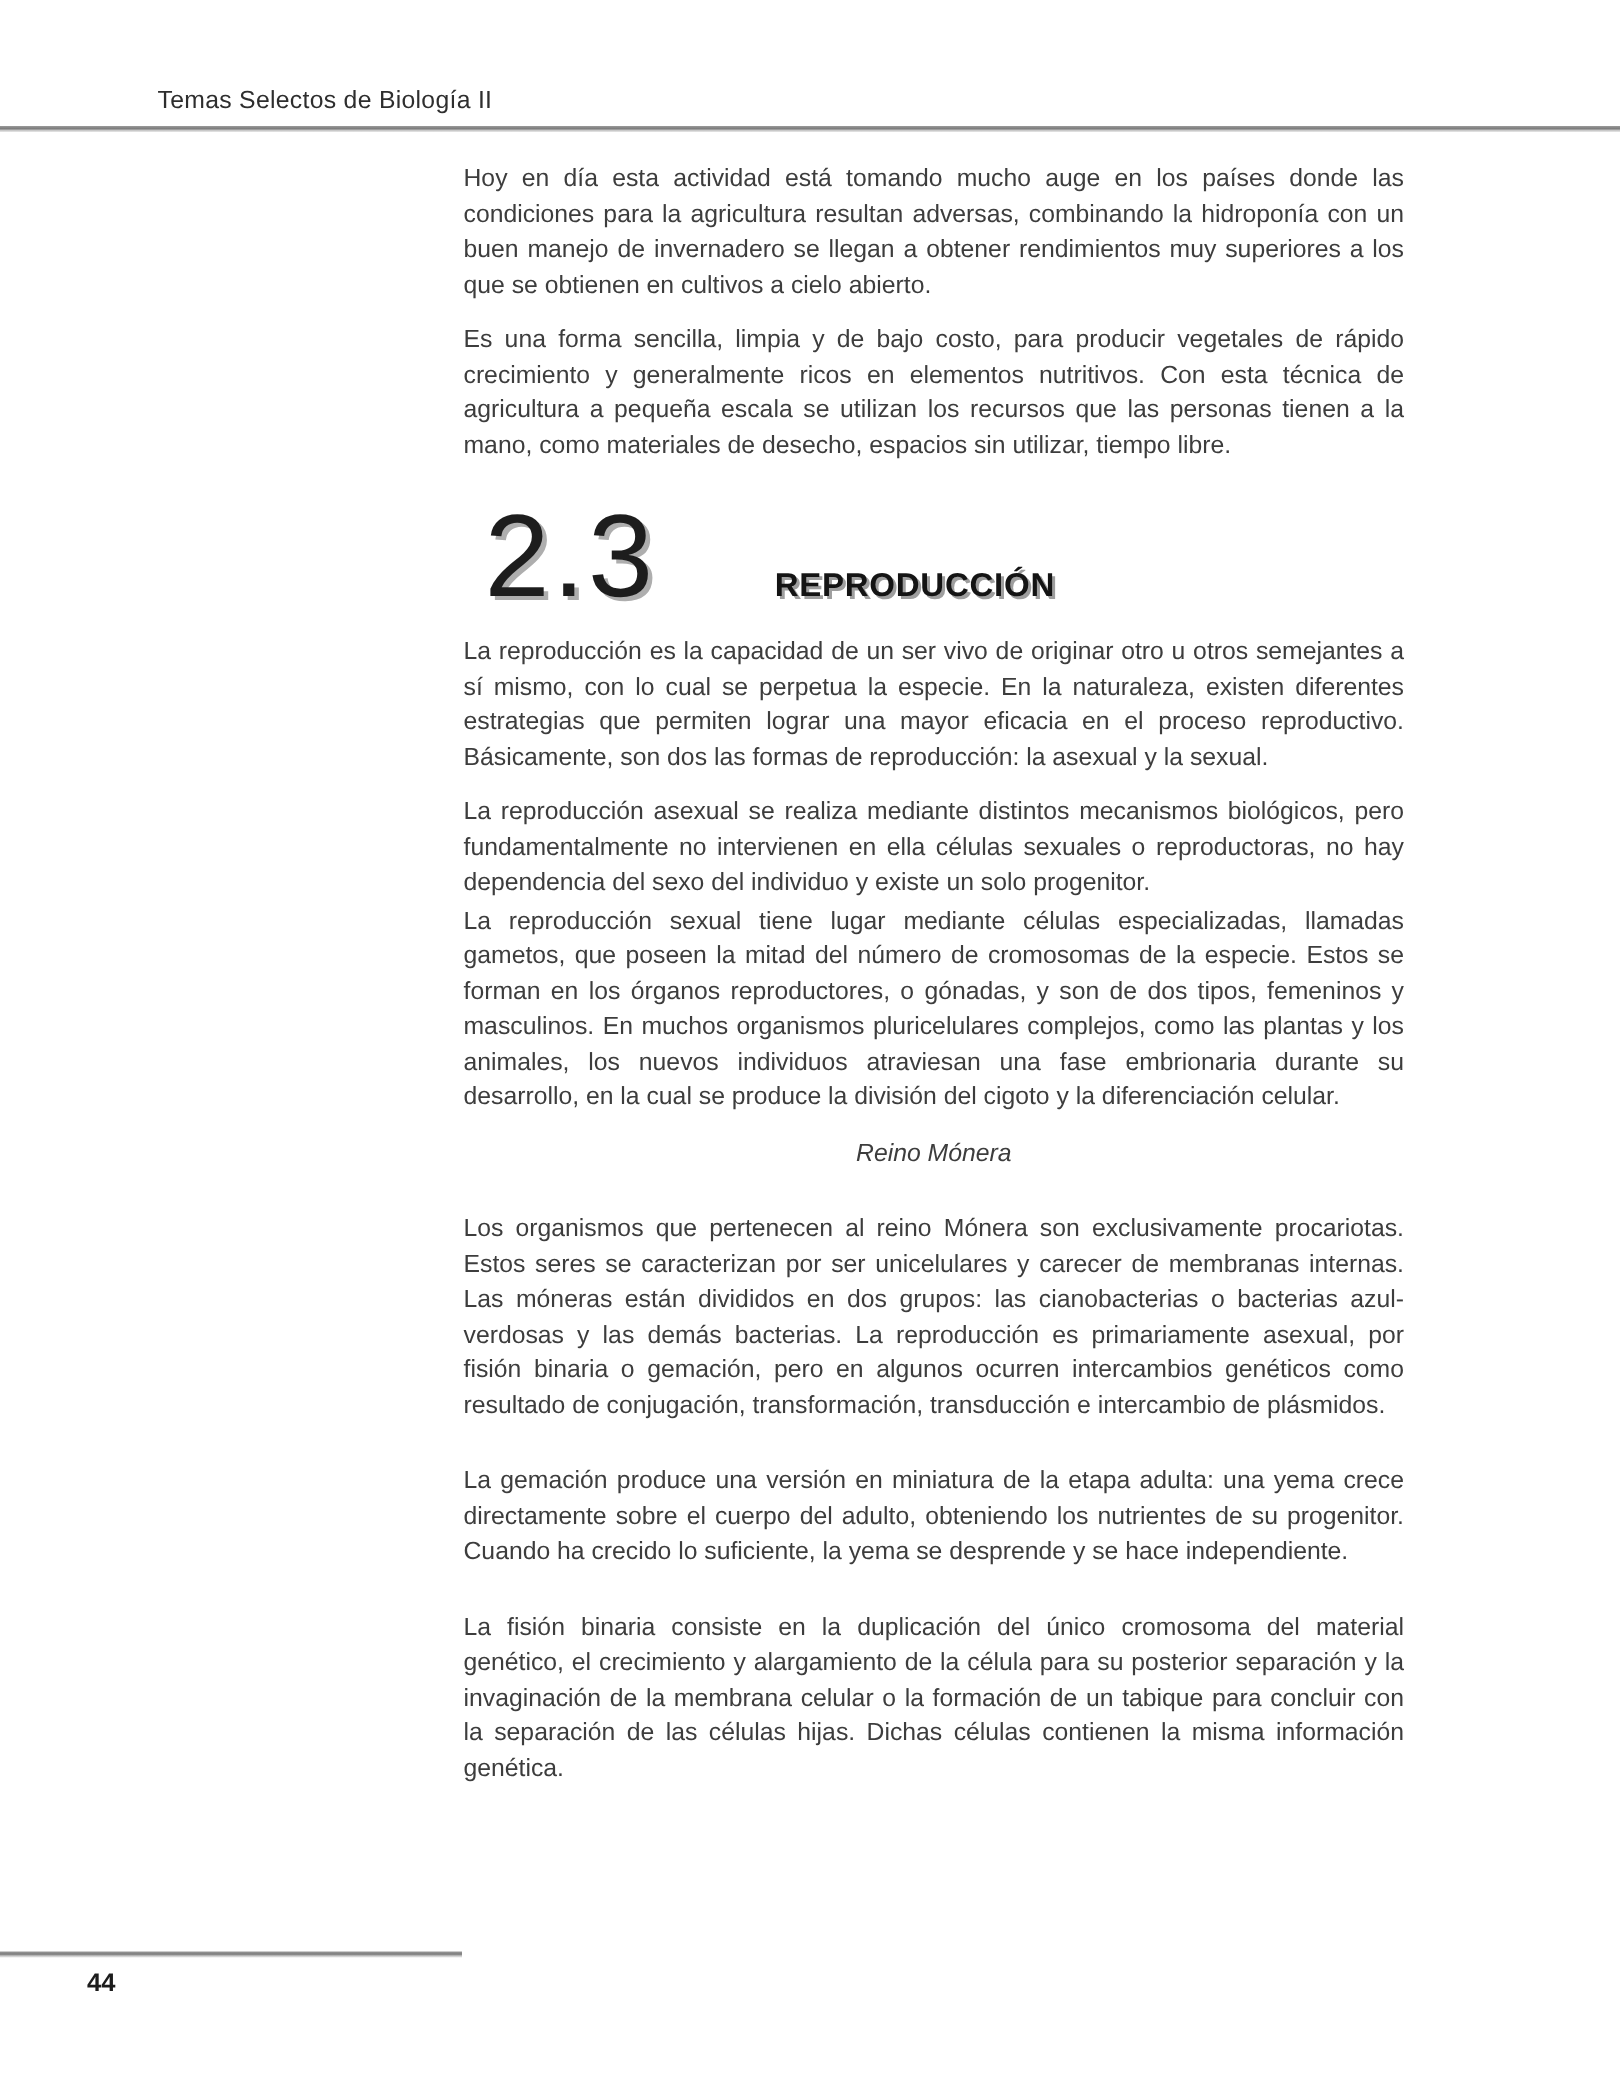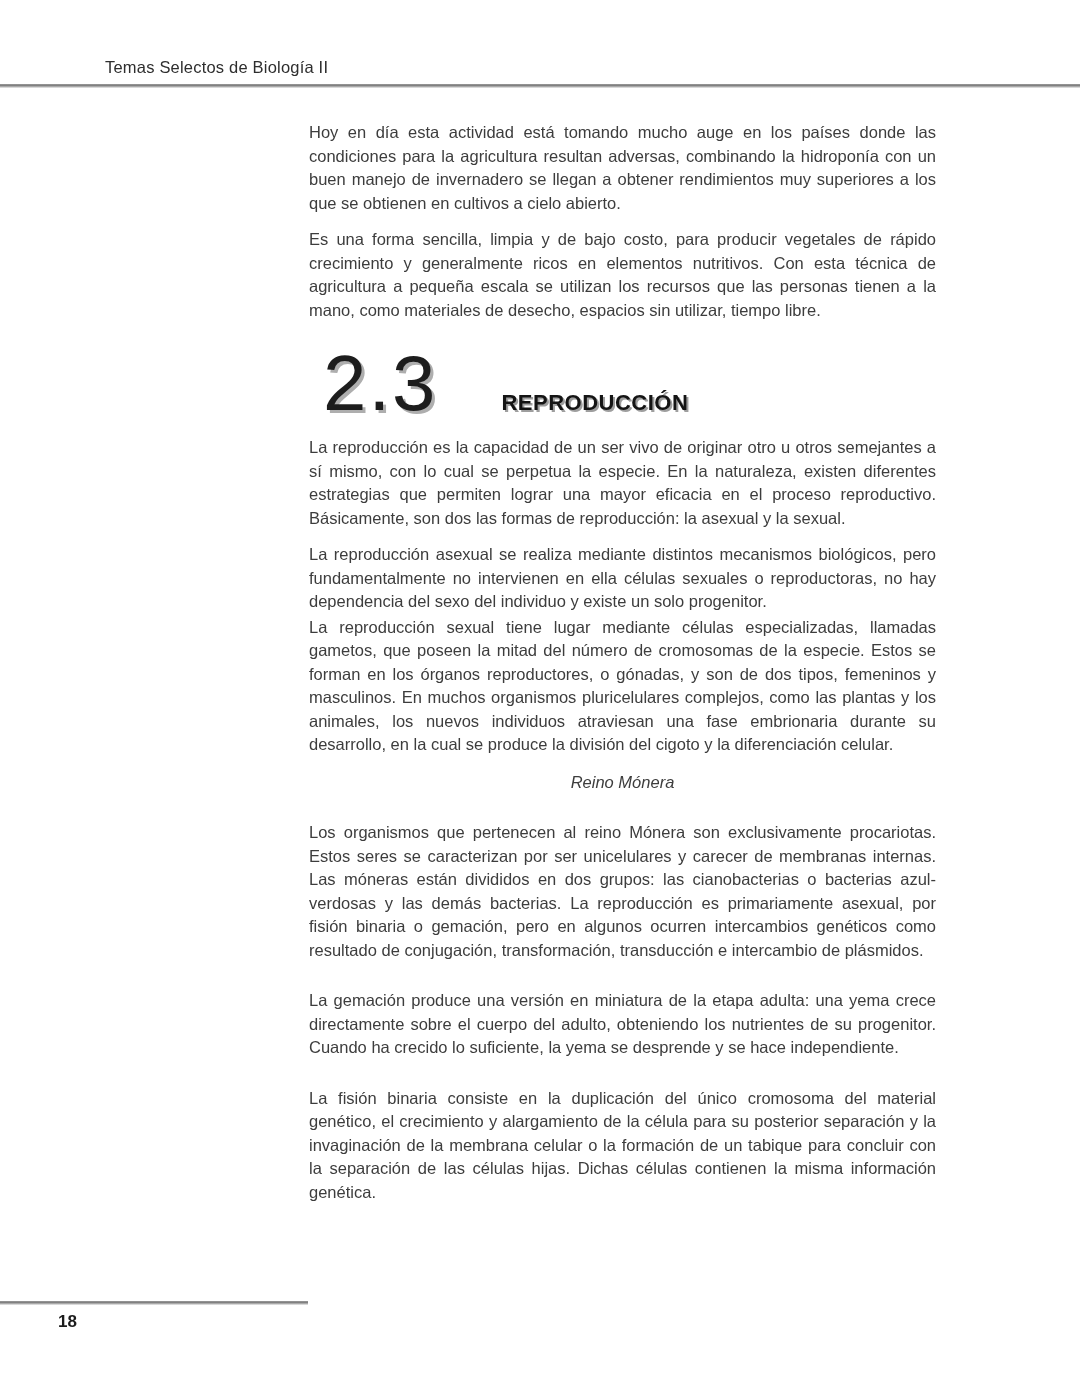--- a/index.html
+++ b/index.html
@@ -32,39 +32,39 @@
     top: 84px;
     width: 1080px;
     height: 4px;
     background: linear-gradient(to bottom, #9a9a9a 0%, #7c7c7c 45%, #c9c9c9 75%, #e8e8e8 100%);
   }
 
   
   .content {
     position: absolute;
     left: 309px;
-    top: 121px;
+    top: 108px;
     width: 627px;
     font-size: 16.5px;
     line-height: 23.5px;
     color: #3d3d3d;
     text-align: justify;
   }
   .content p {
     margin: 0 0 13px 0;
   }
   .content p.joined {
     margin-bottom: 2px;
   }
 
   
   .section-heading {
     display: flex;
     align-items: baseline;
-    gap: 27px;
+    gap: 42px;
     margin: 26px 0 18px 14px;
     text-align: left;
   }
   .section-number {
     font-size: 78px;
     font-weight: 400;
     color: #1d1d1d;
     line-height: 0.9;
     letter-spacing: 2px;
     text-shadow: 3px 3px 0 #aeaeae;
@@ -136,15 +136,15 @@
 
     <p>Los organismos que pertenecen al reino Mónera son exclusivamente procariotas. Estos seres se caracterizan por ser unicelulares y carecer de membranas internas. Las móneras están divididos en dos grupos: las cianobacterias o bacterias azul-verdosas y las demás bacterias. La reproducción es primariamente asexual, por fisión binaria o gemación, pero en algunos ocurren intercambios genéticos como resultado de conjugación, transformación, transducción e intercambio de plásmidos.</p>
 
     <p class="spaced-top">La gemación produce una versión en miniatura de la etapa adulta: una yema crece directamente sobre el cuerpo del adulto, obteniendo los nutrientes de su progenitor. Cuando ha crecido lo suficiente, la yema se desprende y se hace independiente.</p>
 
     <p class="spaced-top">La fisión binaria consiste en la duplicación del único cromosoma del material genético, el crecimiento y alargamiento de la célula para su posterior separación y la invaginación de la membrana celular o la formación de un tabique para concluir con la separación de las células hijas. Dichas células contienen la misma información genética.</p>
 
   </div>
 
   <div class="footer-rule"></div>
-  <div class="footer-page-number">18</div>
+  <div class="footer-page-number">44</div>
 
 </div>
 
 </body></html>

